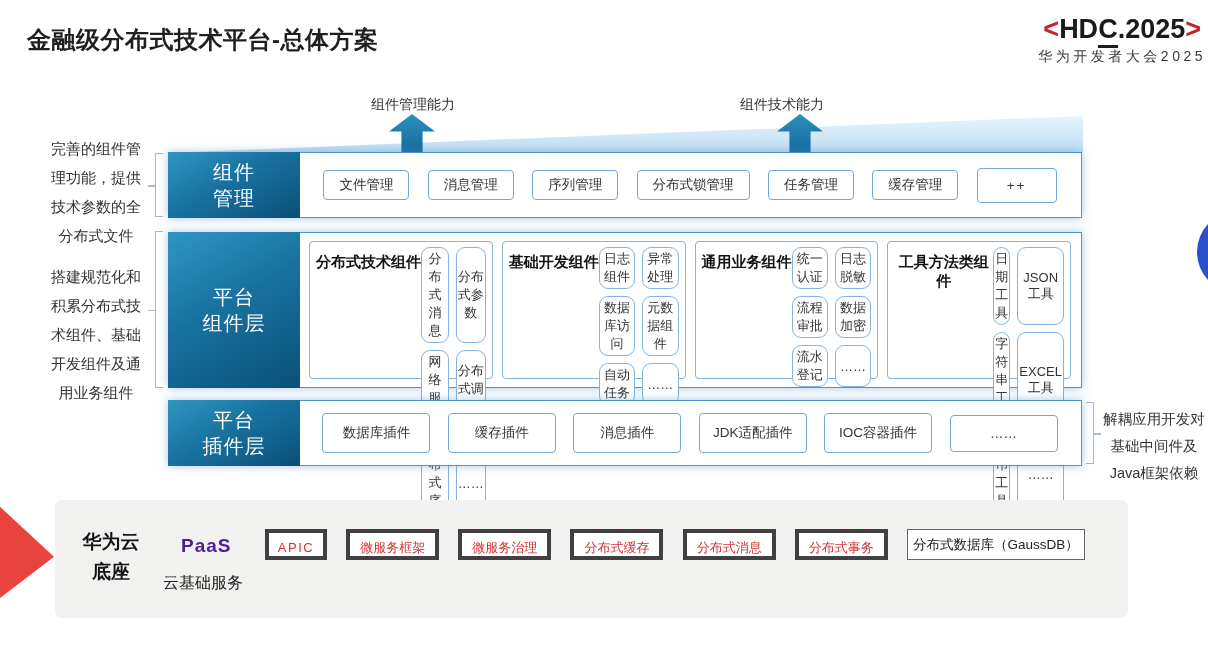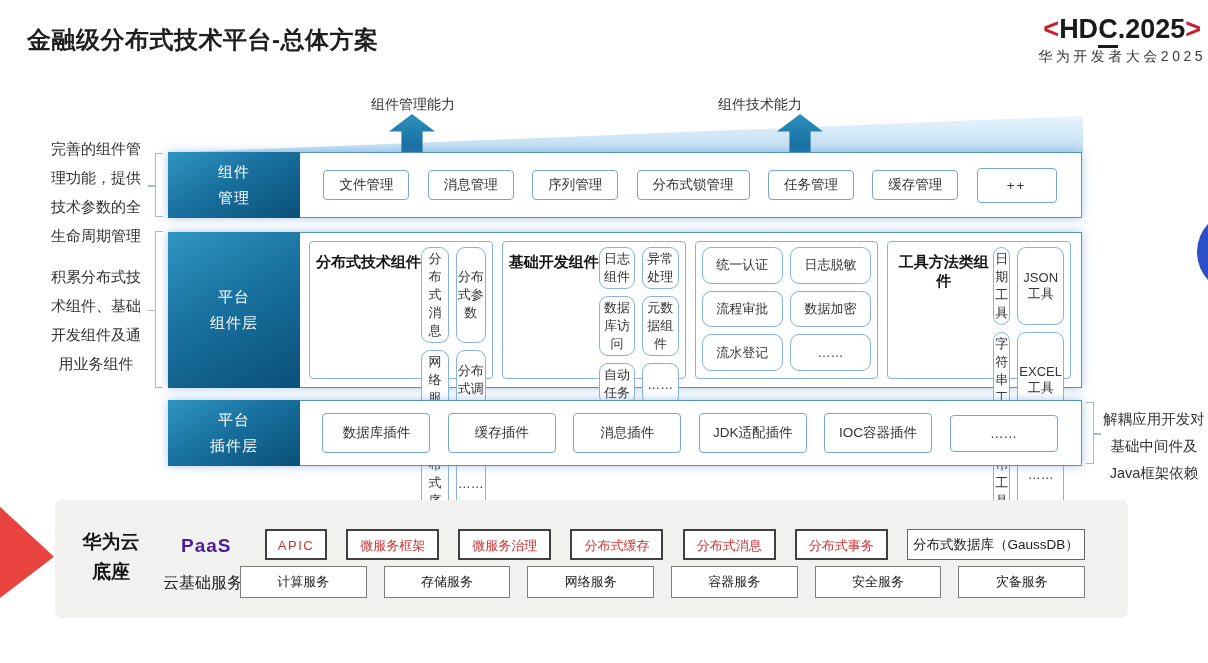--- a/index.html
+++ b/index.html
@@ -19,41 +19,41 @@
   .note { position:absolute; width:124px; text-align:center; font-size:15px; line-height:29px; color:#333; }
   .note1 { left:34px; top:134px; }
   .note2 { left:34px; top:262px; }
   .rnote { position:absolute; left:1100px; top:406px; width:108px; text-align:center; font-size:14.5px; line-height:27px; color:#333; }
 
   
   .band { position:absolute; left:166px; top:116px; width:917px; height:37px;
           background:linear-gradient(to bottom,#e6f4fc 0%,#bddcf2 100%);
           clip-path:polygon(0 100%,100% 0,100% 100%); }
   .cap-label { position:absolute; font-size:14px; color:#333; white-space:nowrap; }
-  .cap1 { left:371px; top:96px; } .cap2 { left:718px; top:96px; }
+  .cap1 { left:371px; top:96px; } .cap2 { left:740px; top:96px; }
   .up-arrow { position:absolute; width:46px; height:40px;
           background:linear-gradient(180deg,#2c90bd 0%,#13689b 100%);
           clip-path:polygon(50% 0,100% 44%,73% 44%,73% 100%,27% 100%,27% 44%,0 44%); }
   .ua1 { left:389px; top:114px; } .ua2 { left:777px; top:114px; }
 
   
   .brace { position:absolute; width:8px; border:1.5px solid #a7bccd; background:transparent; }
   .brace-l { left:155px; border-right:none; }
   .brace-l::before { content:""; position:absolute; left:-8px; top:50%; width:7px; height:1.5px; background:#a7bccd; }
   .brace-r { border-left:none; }
   .brace-r::before { content:""; position:absolute; right:-8px; top:50%; width:7px; height:1.5px; background:#a7bccd; }
   .br1 { top:153px; height:64px; } .br2 { top:231px; height:157px; }
   .br3 { left:1086px; top:402px; height:62px; }
 
   
   .row { position:absolute; left:168px; width:914px; display:flex;
          border:1px solid #4f94cd; background:#fff; box-shadow:0 0 9px rgba(90,150,205,.5); }
   .r1 { top:152px; height:66px; } .r2 { top:232px; height:156px; } .r3 { top:400px; height:66px; }
   .row-label { flex:0 0 132px; margin:-1px; background:linear-gradient(150deg,#2f96c2 0%,#19719f 45%,#0a5078 100%);
-         color:#fff; font-size:15px; line-height:26px; letter-spacing:1px;
+         color:#fff; font-size:20px; line-height:26px; letter-spacing:1px;
          display:flex; flex-direction:column; justify-content:center; align-items:center; }
   .row-content { flex:1; display:flex; align-items:center; justify-content:space-evenly; padding:0 6px; }
   .chip { border:1px solid #74a7d3; border-radius:4px; background:#fff; color:#333;
           font-size:13.5px; text-align:center; padding:5px 15px; white-space:nowrap; }
   .chip.fixed { width:108px; padding:10px 0; }
   .plus { width:80px; padding:9px 0; letter-spacing:2px; }
 
   
   .cols { flex:1; display:flex; gap:9px; padding:8px 10px; }
   .col { flex:1; border:1px solid #85b3da; border-radius:4px; background:#fff;
@@ -64,21 +64,21 @@
           font-size:13px; text-align:center; display:flex; align-items:center; justify-content:center; padding:2px 1px; }
 
   
   .panel { position:absolute; left:55px; top:500px; width:1073px; height:118px; background:#f1f1ef; border-radius:7px; }
   .hwc { position:absolute; left:18px; top:27px; width:76px; text-align:center;
          font-size:19px; font-weight:bold; line-height:30px; color:#151515; }
   .paas-label { position:absolute; left:126px; top:35px; font-size:19px; font-weight:bold; color:#4c1d95; letter-spacing:1px; }
   .cloud-label { position:absolute; left:108px; top:73px; font-size:16px; color:#222; }
   .paas-row { position:absolute; left:210px; top:28px; width:820px; height:32px;
          display:flex; justify-content:space-between; align-items:center; }
-  .rbox { border:2px solid #404040; background:#fff; color:#ce3434; font-size:13px;
+  .rbox { border:4px solid #404040; background:#fff; color:#ce3434; font-size:13px;
           height:31px; line-height:29px; text-align:center; flex:0 0 93px; }
   .rbox.apic { flex:0 0 62px; letter-spacing:1.5px; }
   .dbox { border:1px solid #666; background:#fff; color:#222; font-size:13.5px;
           height:31px; line-height:29px; text-align:center; flex:0 0 178px; }
   .cloud-row { position:absolute; left:185px; top:66px; width:845px; height:32px; display:flex; gap:17px; }
   .gbox { flex:1; border:1px solid #7d7d7d; background:#fff; color:#222; font-size:13px;
           height:32px; line-height:30px; text-align:center; }
 
   
   .red-chevron { position:absolute; left:0; top:504px; width:54px; height:94px;
@@ -97,23 +97,24 @@
     <div class="logo-line">
       <span class="bracket">&lt;</span><span>HD</span><span class="u">C</span><span>.2025</span><span class="bracket">&gt;</span>
     </div>
     <div class="logo-sub">华为开发者大会2025</div>
   </div>
 
   <div class="note note1">
     <div>完善的组件管</div>
     <div>理功能，提供</div>
     <div>技术参数的全</div>
-    <div>生命周期管理</div>
+    <div>分布式文件</div>
   </div>
   <div class="note note2">
+    <div>搭建规范化和</div>
     <div>积累分布式技</div>
     <div>术组件、基础</div>
     <div>开发组件及通</div>
     <div>用业务组件</div>
   </div>
 
   <div class="band"></div>
   <div class="cap-label cap1">组件管理能力</div>
   <div class="cap-label cap2">组件技术能力</div>
   <div class="up-arrow ua1"></div>
@@ -164,20 +165,21 @@
           <div class="cell">日志组件</div>
           <div class="cell">异常处理</div>
           <div class="cell">数据库访问</div>
           <div class="cell">元数据组件</div>
           <div class="cell">自动任务</div>
           <div class="cell">……</div>
         </div>
       </div>
 
       <div class="col">
+        <div class="col-h">通用业务组件</div>
         <div class="col-grid">
           <div class="cell">统一认证</div>
           <div class="cell">日志脱敏</div>
           <div class="cell">流程审批</div>
           <div class="cell">数据加密</div>
           <div class="cell">流水登记</div>
           <div class="cell">……</div>
         </div>
       </div>
 
@@ -228,26 +230,18 @@
     <div class="paas-row">
       <div class="rbox apic">APIC</div>
       <div class="rbox">微服务框架</div>
       <div class="rbox">微服务治理</div>
       <div class="rbox">分布式缓存</div>
       <div class="rbox">分布式消息</div>
       <div class="rbox">分布式事务</div>
       <div class="dbox">分布式数据库（GaussDB）</div>
     </div>
 
-    <div class="cloud-row">
-      <div class="gbox">计算服务</div>
-      <div class="gbox">存储服务</div>
-      <div class="gbox">网络服务</div>
-      <div class="gbox">容器服务</div>
-      <div class="gbox">安全服务</div>
-      <div class="gbox">灾备服务</div>
-    </div>
   </div>
 
   <div class="red-chevron"></div>
   <div class="blue-circle"></div>
 
 </div>
 
 </body></html>

